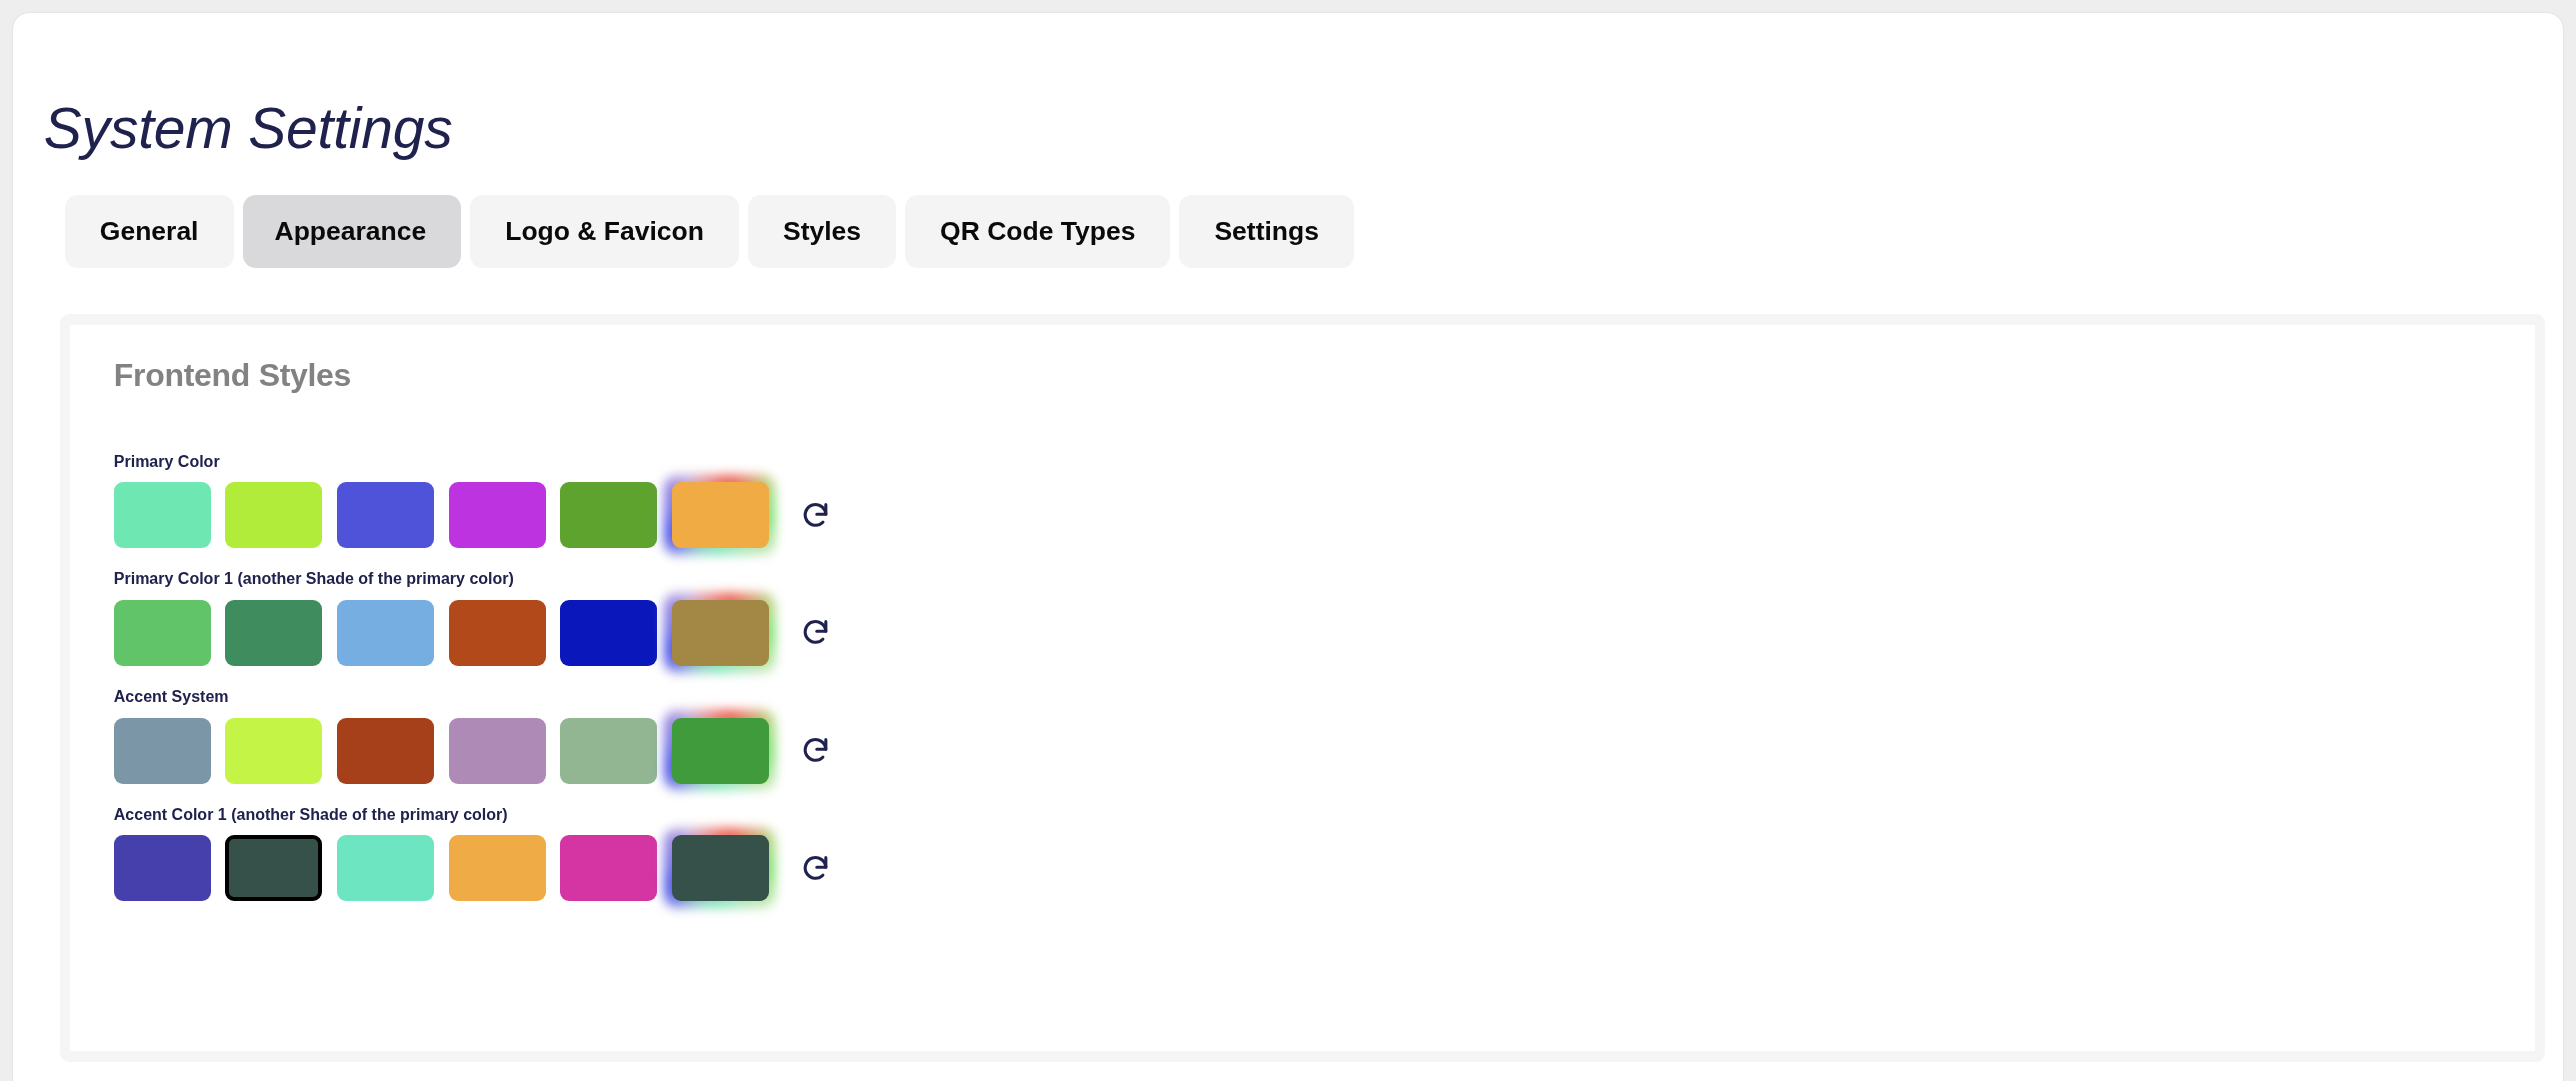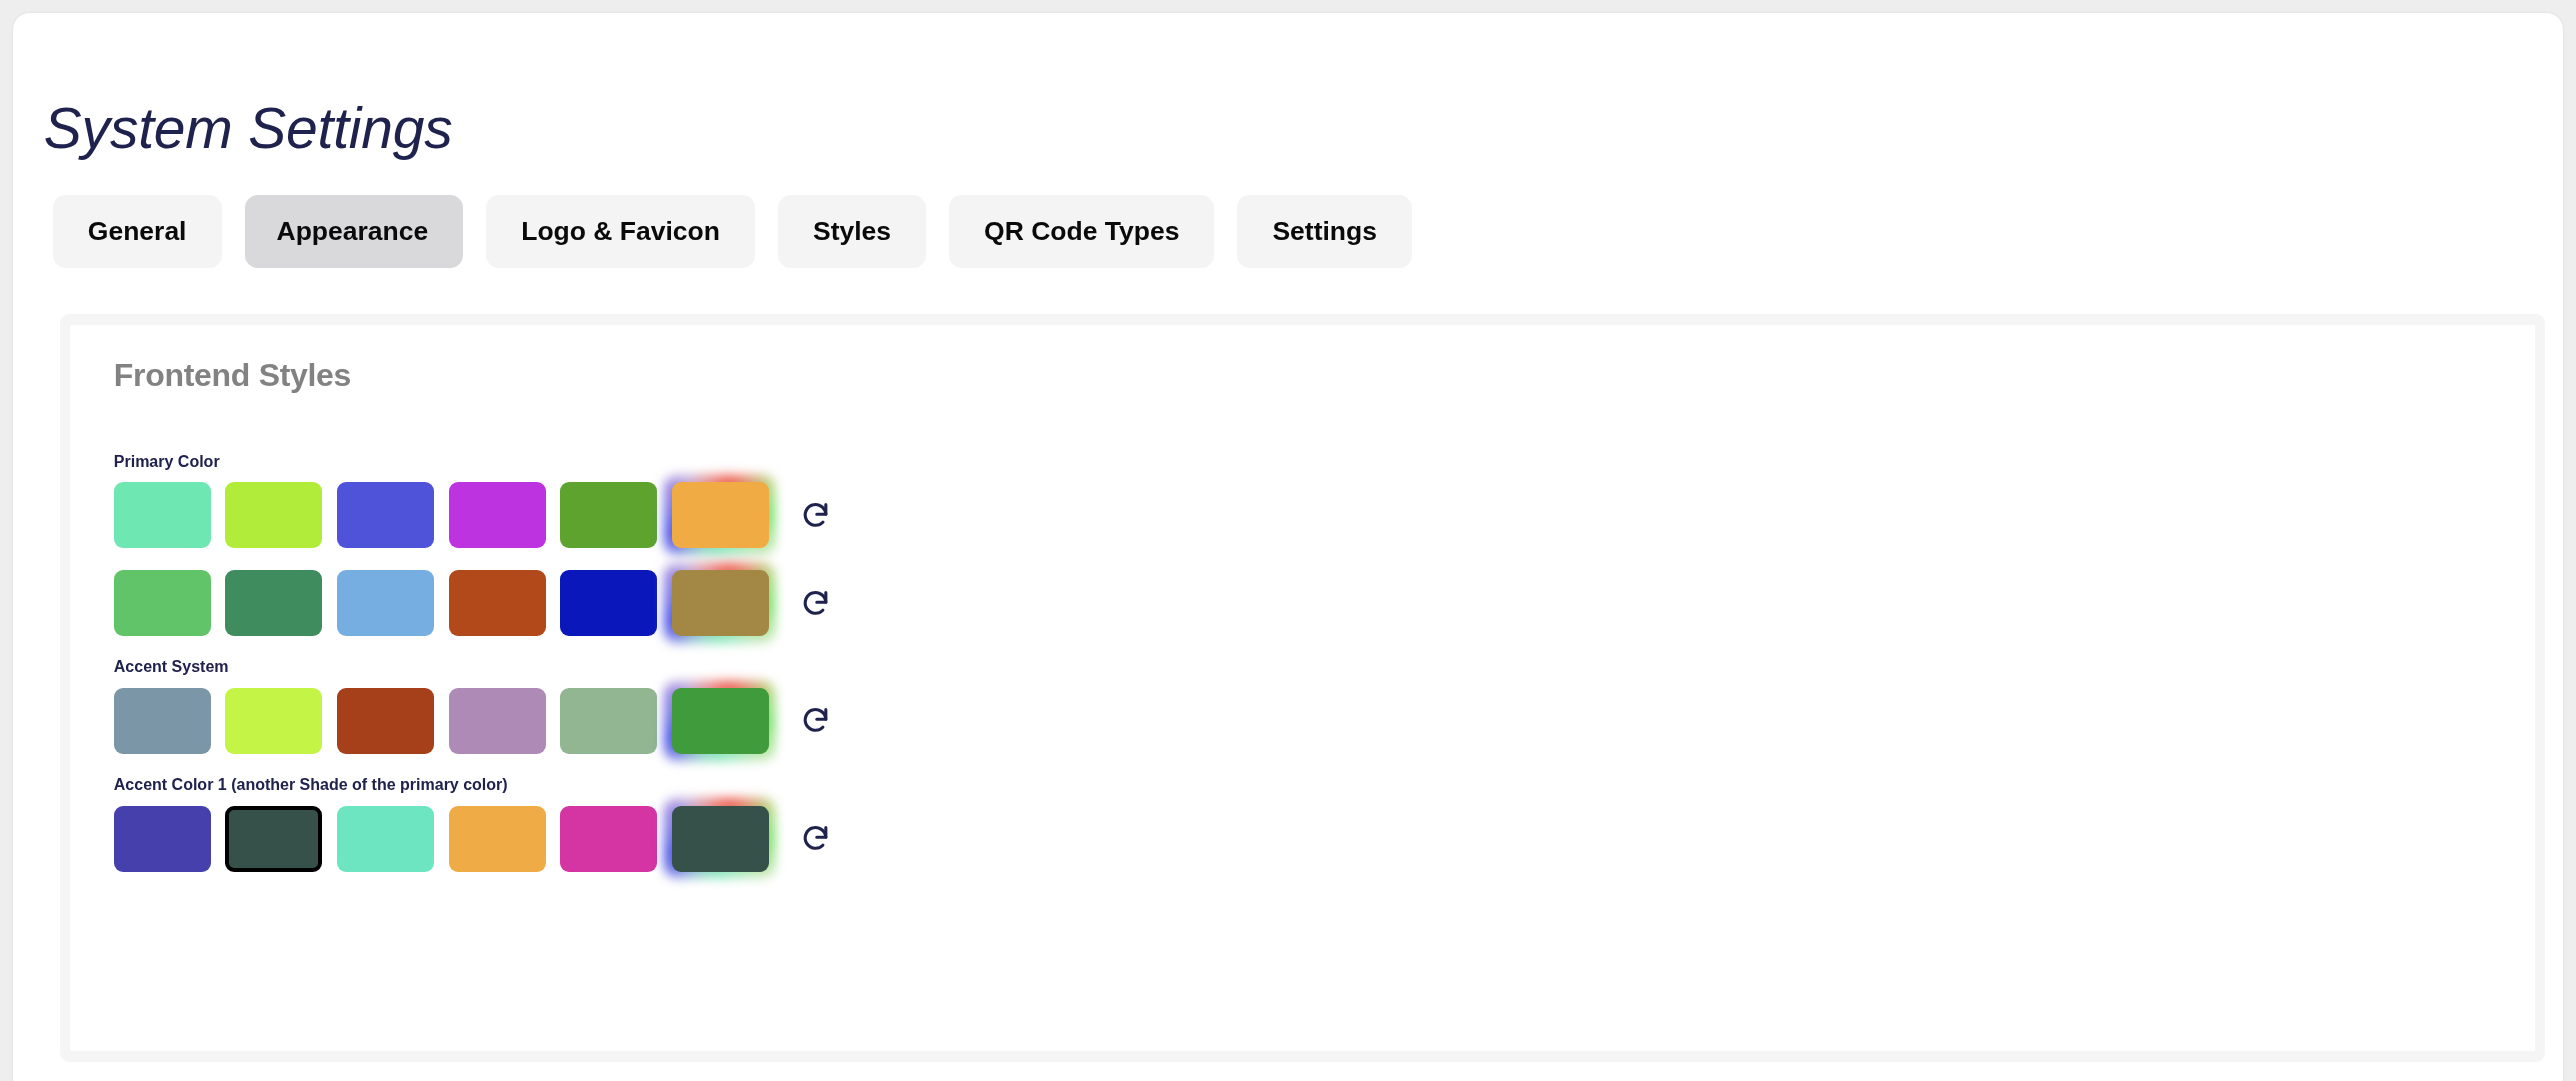--- a/index.html
+++ b/index.html
@@ -32,25 +32,25 @@
     top: 44px;
     font-size: 57px;
     font-weight: 400;
     color: #20224e;
     letter-spacing: -0.2px;
     white-space: nowrap;
     font-style: italic;
   }
   .tabbar {
     position: absolute;
-    left: 40px;
+    left: 52px;
     top: 182px;
     display: flex;
     align-items: center;
-    gap: 23px;
+    gap: 9px;
   }
   .tab {
     background: #f4f4f5;
     border: none;
     border-radius: 12.8px;
     height: 73px;
     padding: 0 35px;
     display: flex;
     align-items: center;
     justify-content: center;
@@ -215,20 +215,21 @@
                 <span>
                   <svg width="31" height="31" viewBox="0 0 24 24" fill="none">
                     <path d="M20 11a8 8 0 1 0-2.3 6.2" stroke="#20224e" stroke-width="2.4" stroke-linecap="round" fill="none"></path>
                     <path d="M20 3.6V11h-7" stroke="#20224e" stroke-width="2.4" stroke-linejoin="round" stroke-linecap="round" fill="none"></path>
                   </svg>
                 </span>
               </button>
             </div>
           </div>
           <div class="color-row">
+            <div class="row-label">Primary Color 1 (another Shade of the primary color)</div>
             <div class="swatches">
               <button class="swatch" title="#62c469" style="background: rgb(98, 196, 105);"></button>
               <button class="swatch" title="#3f8c5f" style="background: rgb(63, 140, 95);"></button>
               <button class="swatch" title="#77aee2" style="background: rgb(119, 174, 226);"></button>
               <button class="swatch" title="#b2491b" style="background: rgb(178, 73, 27);"></button>
               <button class="swatch" title="#0917bb" style="background: rgb(9, 23, 187);"></button>
               <div class="picker-wrap">
                 <div class="picker-halo"></div>
                 <button class="picker-swatch" title="#a38845" style="background: rgb(163, 136, 69);"></button>
               </div>

